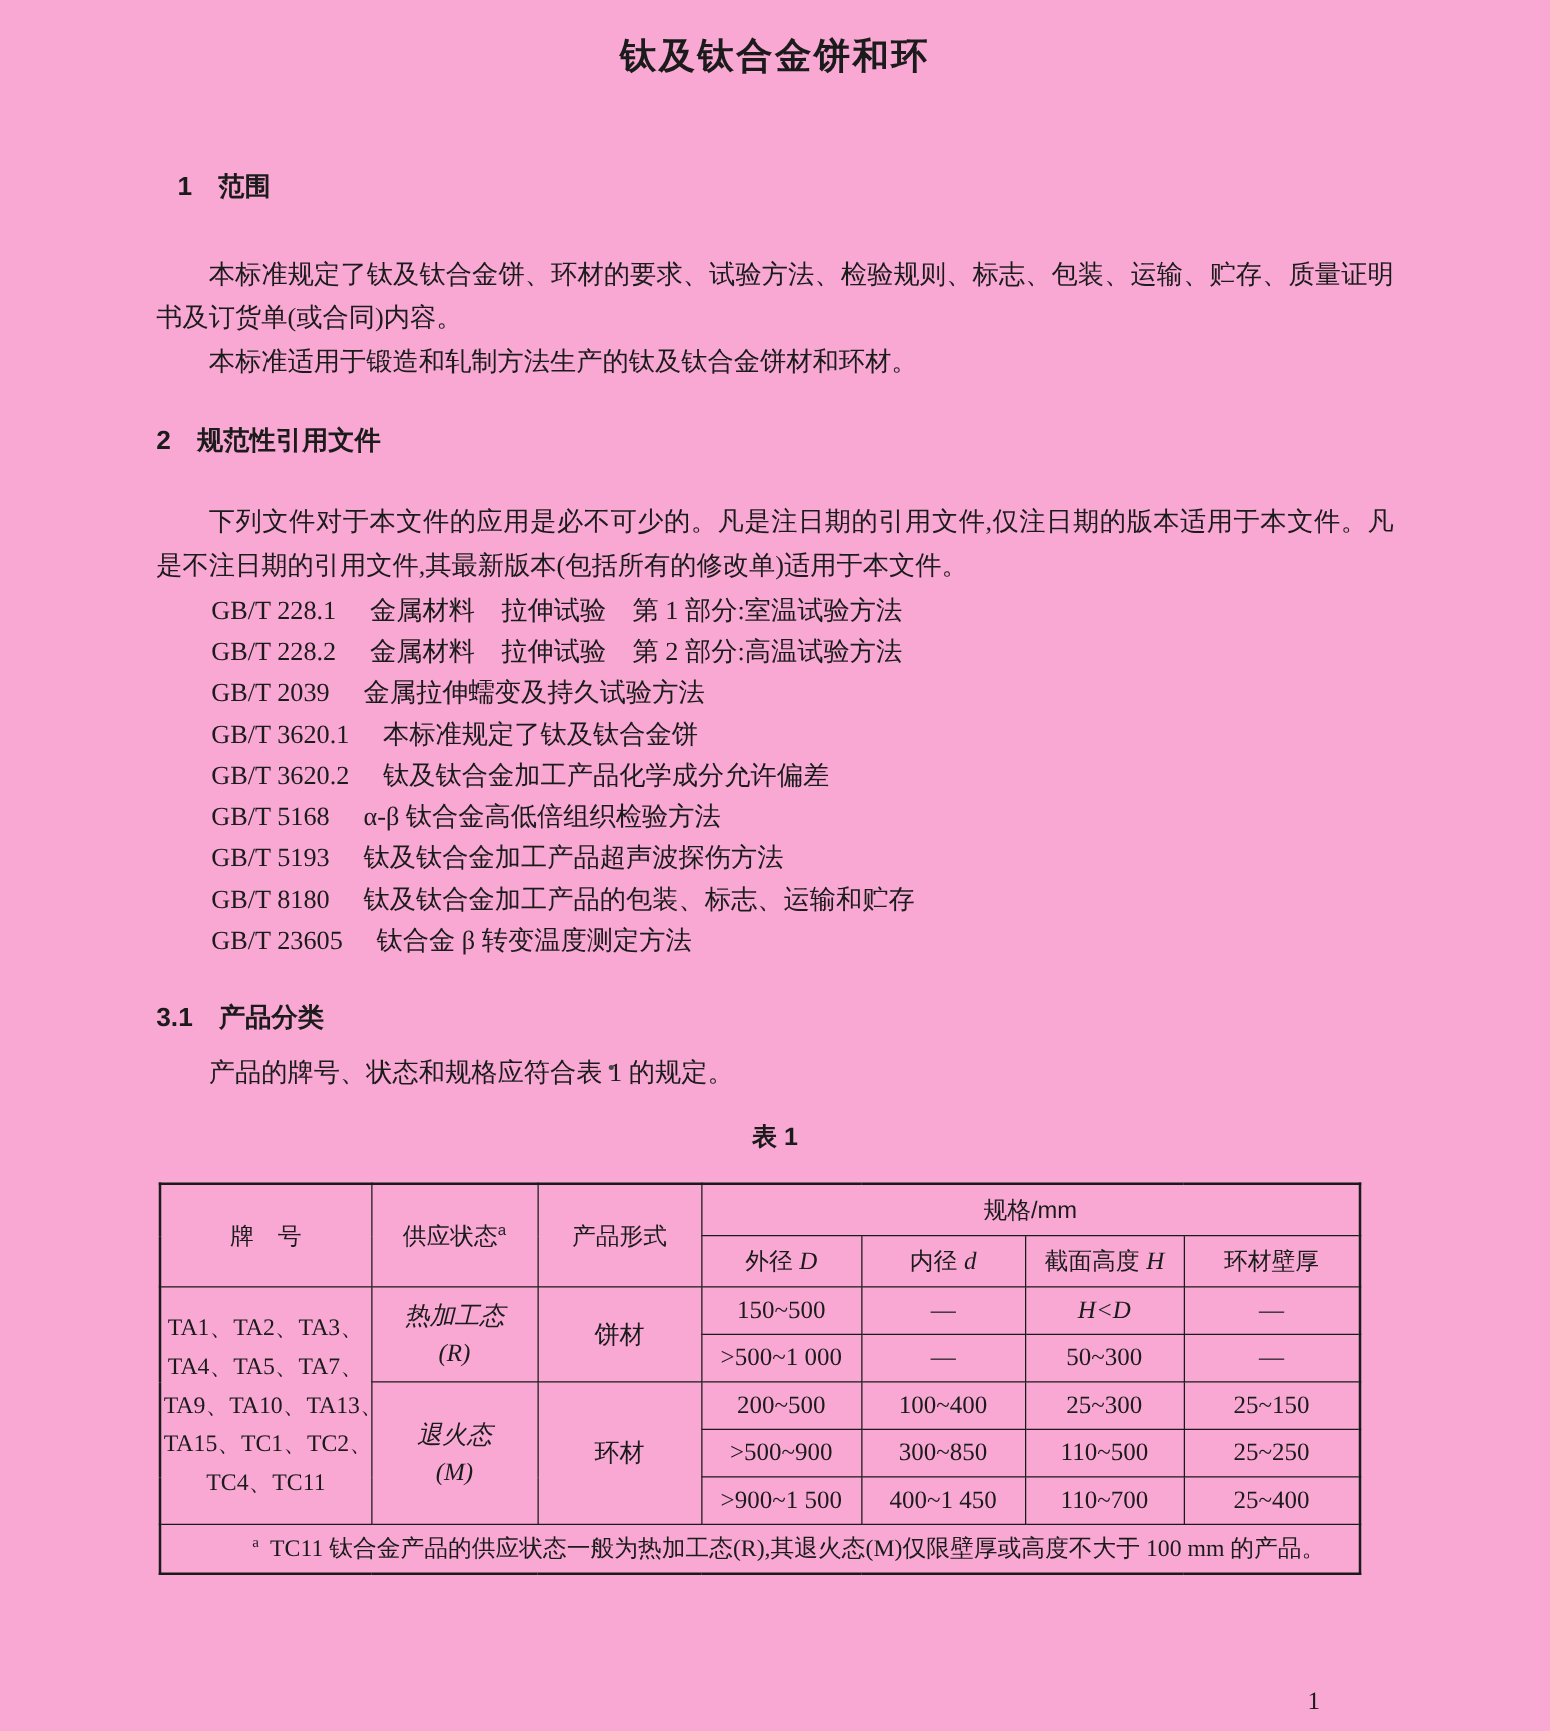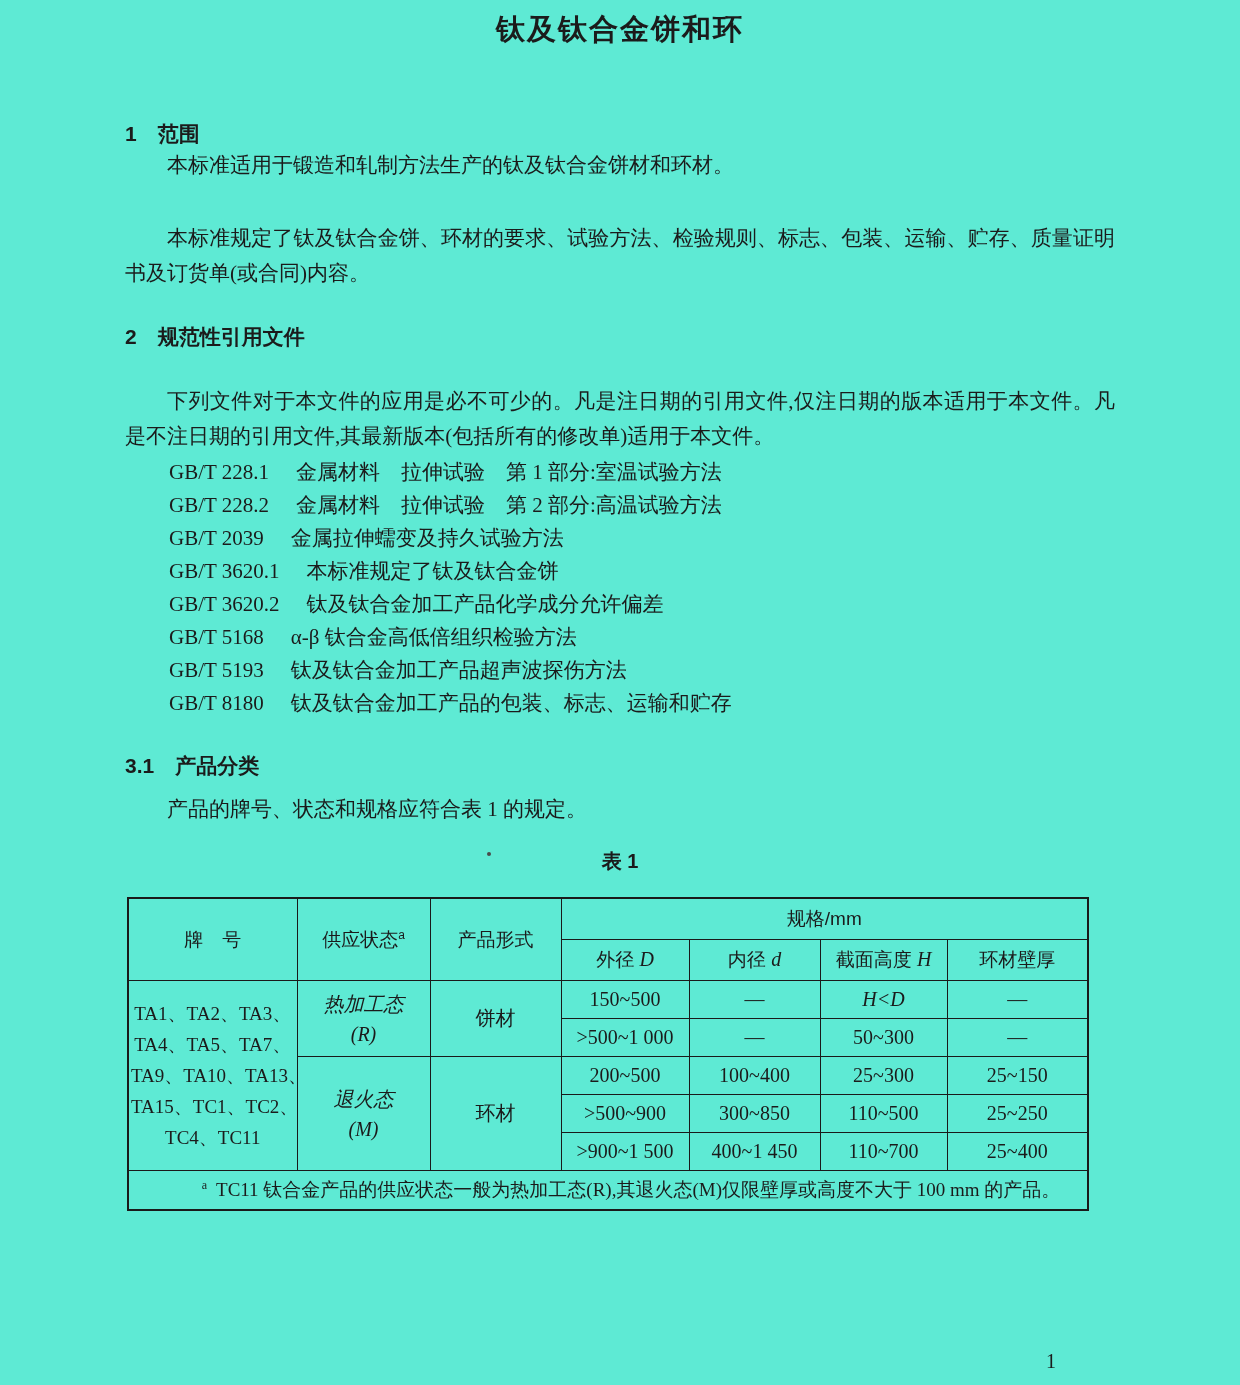--- a/index.html
+++ b/index.html
@@ -1,43 +1,43 @@
 <!DOCTYPE html>
 <html><head>
 <meta charset="utf-8">
 <style>
   html, body { margin: 0; padding: 0; background: #ffffff; }
   .page {
     position: relative;
     width: 1240px;
     height: 1385px;
-    background: #5eead4;
+    background: #f9a8d4;
     box-sizing: border-box;
-    padding: 0 125px;
+    padding: 16px 125px;
     color: #1b1b1b;
     overflow: hidden;
     font-family: "Liberation Serif", "DejaVu Serif", serif;
   }
   .doc-title {
     margin: 12px 0 0 0;
     font-family: "Liberation Sans", "DejaVu Sans", sans-serif;
     font-weight: bold;
     font-size: 29px;
     line-height: 34px;
     text-align: center;
     letter-spacing: 2px;
   }
   .sec-heading {
     font-family: "Liberation Sans", "DejaVu Sans", sans-serif;
     font-weight: bold;
     font-size: 21px;
     line-height: 28px;
   }
   .sec-heading .sec-title { margin-left: 21px; }
-  .h-s1  { margin-top: 74px; }
+  .h-s1  { margin-top: 74px; margin-left: 17px; }
   .h-s2  { margin-top: 32px; }
   .h-s3  { margin-top: 42px; }
   .h-s31 { margin-top: 32px; }
   .body-text {
     margin: 0;
     font-size: 21px;
     line-height: 35px;
     text-align: justify;
   }
   .indent { text-indent: 2em; }
@@ -115,37 +115,38 @@
 </head>
 <body>
 
 <div class="page">
 
   <h1 class="doc-title">钛及钛合金饼和环</h1>
 
   <div class="sec-heading h-s1">
     <span class="sec-num">1</span><span class="sec-title">范围</span>
   </div>
+  <p class="body-text indent mt-p1">本标准规定了钛及钛合金饼、环材的要求、试验方法、检验规则、标志、包装、运输、贮存、质量证明书及订货单(或合同)内容。</p>
   <p class="body-text indent">本标准适用于锻造和轧制方法生产的钛及钛合金饼材和环材。</p>
-  <p class="body-text indent mt-p1">本标准规定了钛及钛合金饼、环材的要求、试验方法、检验规则、标志、包装、运输、贮存、质量证明书及订货单(或合同)内容。</p>
 
   <div class="sec-heading h-s2">
     <span class="sec-num">2</span><span class="sec-title">规范性引用文件</span>
   </div>
   <p class="body-text indent mt-intro">下列文件对于本文件的应用是必不可少的。凡是注日期的引用文件,仅注日期的版本适用于本文件。凡是不注日期的引用文件,其最新版本(包括所有的修改单)适用于本文件。</p>
 
   <div class="ref-list">
     <div class="ref-item"><span class="ref-code">GB/T 228.1</span><span class="ref-title">金属材料　拉伸试验　第 1 部分:室温试验方法</span></div>
     <div class="ref-item"><span class="ref-code">GB/T 228.2</span><span class="ref-title">金属材料　拉伸试验　第 2 部分:高温试验方法</span></div>
     <div class="ref-item"><span class="ref-code">GB/T 2039</span><span class="ref-title">金属拉伸蠕变及持久试验方法</span></div>
     <div class="ref-item"><span class="ref-code">GB/T 3620.1</span><span class="ref-title">本标准规定了钛及钛合金饼</span></div>
     <div class="ref-item"><span class="ref-code">GB/T 3620.2</span><span class="ref-title">钛及钛合金加工产品化学成分允许偏差</span></div>
     <div class="ref-item"><span class="ref-code">GB/T 5168</span><span class="ref-title">α-β 钛合金高低倍组织检验方法</span></div>
     <div class="ref-item"><span class="ref-code">GB/T 5193</span><span class="ref-title">钛及钛合金加工产品超声波探伤方法</span></div>
     <div class="ref-item"><span class="ref-code">GB/T 8180</span><span class="ref-title">钛及钛合金加工产品的包装、标志、运输和贮存</span></div>
+    <div class="ref-item"><span class="ref-code">GB/T 23605</span><span class="ref-title">钛合金 β 转变温度测定方法</span></div>
   </div>
 
   <div class="speck"></div>
 
   <div class="sec-heading h-s31">
     <span class="sec-num">3.1</span><span class="sec-title">产品分类</span>
   </div>
   <p class="body-text indent mt-p31">产品的牌号、状态和规格应符合表 1 的规定。</p>
 
   <div class="table-caption">表 1</div>

